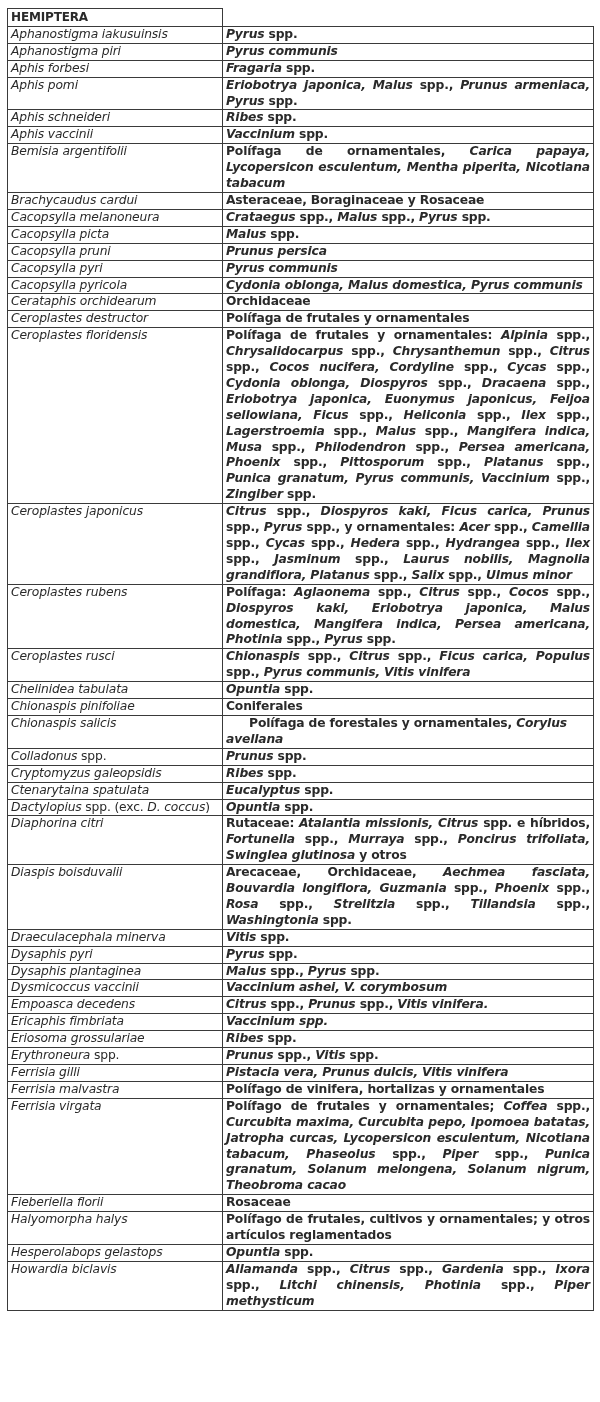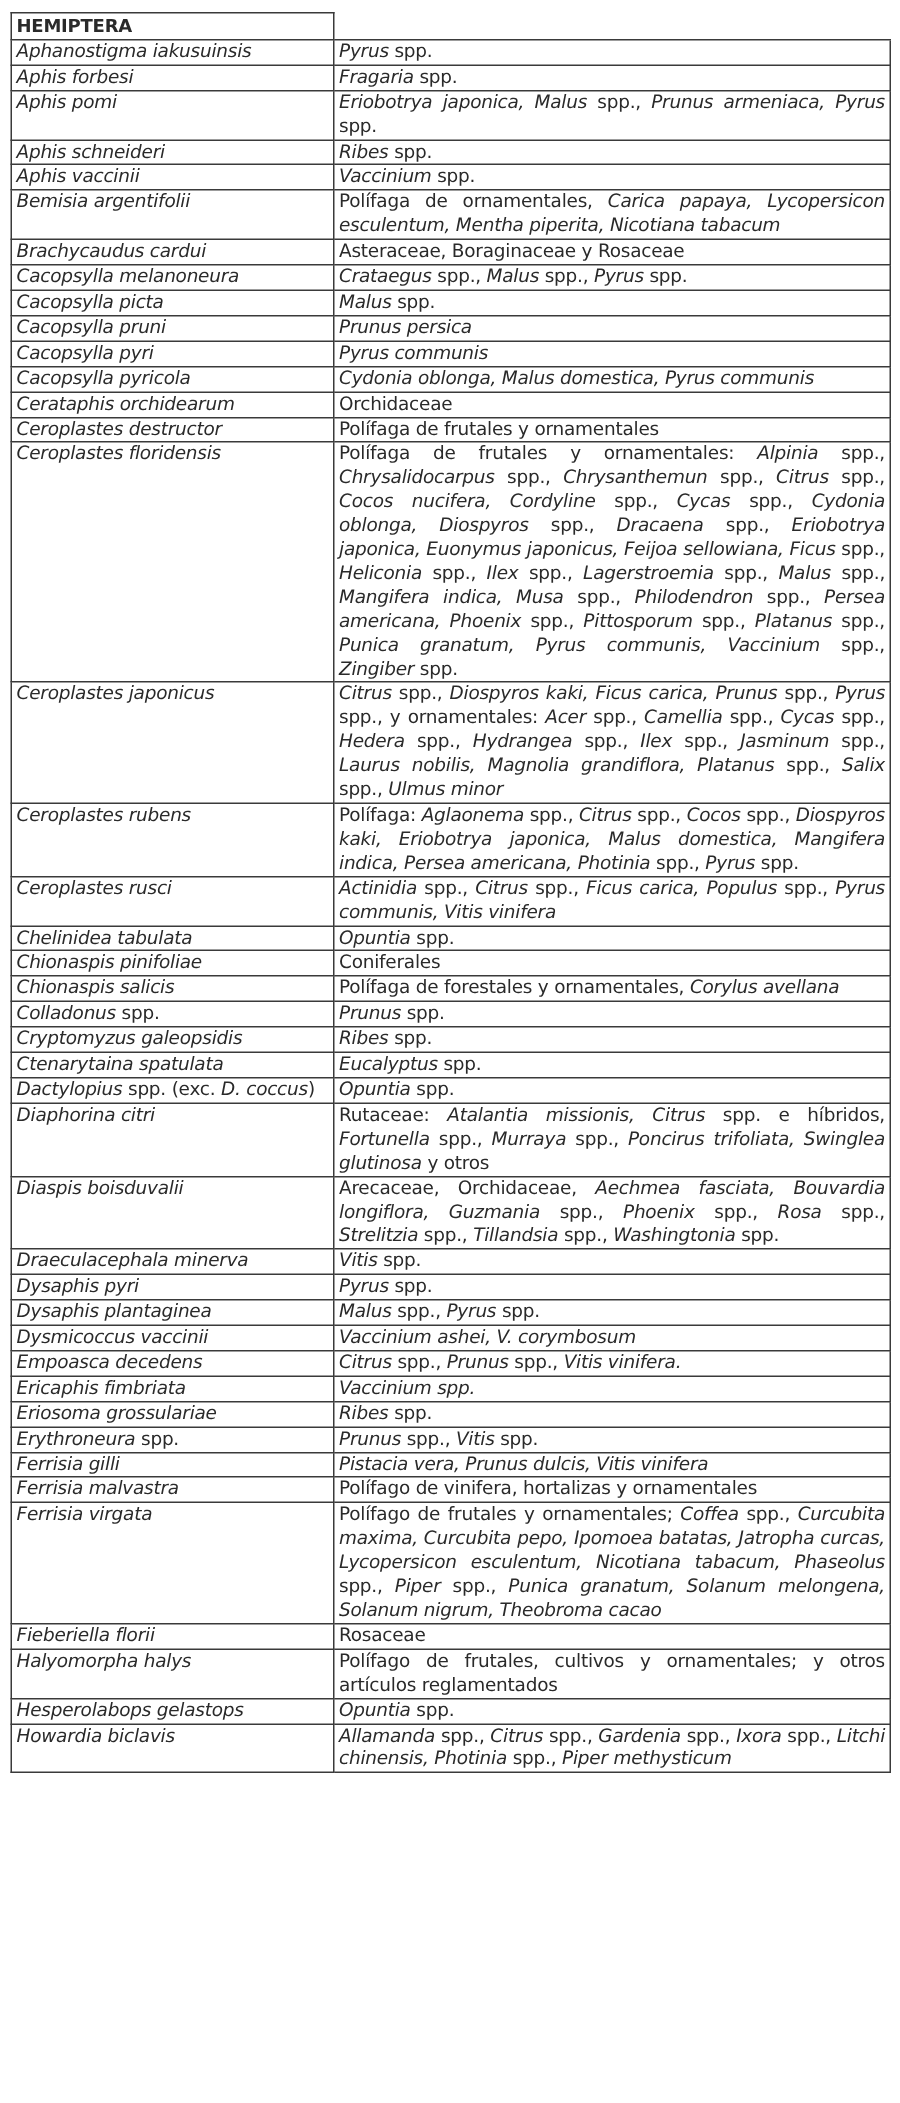--- a/index.html
+++ b/index.html
@@ -5,21 +5,21 @@
   html, body { margin:0; padding:0; background:#ffffff; }
   body { width:600px; height:1402px; position:relative; overflow:hidden;
          font-family:"DejaVu Sans", sans-serif; color:#2a2a2a; }
   .page { position:absolute; left:7px; top:8px; }
   table { border-collapse:collapse; table-layout:fixed; width:586px; }
   col.c1 { width:215px; }
   col.c2 { width:371px; }
   td { border:1.4px solid #3a3a3a; padding:0 3px 0 3px; vertical-align:top;
        font-size:12.3px; line-height:15.9px; letter-spacing:-0.15px; }
   td.pest { font-style:italic;margin-left:42px; }
-  td.host { text-align:justify; text-align-last:left; }
+  td.host { text-align:justify; text-align-last:left;font-weight:bold; }
   td.host .it { font-style:italic; }
   td.host .rm { font-style:normal; }
   tr.head td.title { font-weight:bold; font-style:normal; font-size:12px; padding-top:1px; }
   tr.head td.empty { border:none; border-bottom:1.4px solid #3a3a3a; border-left:1.4px solid #3a3a3a; }
   .rm-inline { font-style:normal; }
 </style>
 </head>
 <body>
 
 <div class="page">
@@ -31,20 +31,24 @@
     <tbody id="tbody">
       <tr class="head">
         <td class="title">HEMIPTERA</td>
         <td class="empty"></td>
       </tr>
     <tr>
           <td class="pest"><span class="">Aphanostigma iakusuinsis</span></td>
           <td class="host"><span class="it">Pyrus</span><span class="rm"> spp.</span></td>
         </tr>
         <tr>
+          <td class="pest"><span class="">Aphanostigma piri</span></td>
+          <td class="host"><span class="it">Pyrus communis</span></td>
+        </tr>
+        <tr>
           <td class="pest"><span class="">Aphis forbesi</span></td>
           <td class="host"><span class="it">Fragaria</span><span class="rm"> spp.</span></td>
         </tr>
         <tr>
           <td class="pest"><span class="">Aphis pomi</span></td>
           <td class="host"><span class="it">Eriobotrya japonica, Malus</span><span class="rm"> spp., </span><span class="it">Prunus armeniaca, Pyrus</span><span class="rm"> spp.</span></td>
         </tr>
         <tr>
           <td class="pest"><span class="">Aphis schneideri</span></td>
           <td class="host"><span class="it">Ribes</span><span class="rm"> spp.</span></td>
@@ -96,21 +100,21 @@
         <tr>
           <td class="pest"><span class="">Ceroplastes japonicus</span></td>
           <td class="host"><span class="it">Citrus</span><span class="rm"> spp., </span><span class="it">Diospyros kaki, Ficus carica, Prunus</span><span class="rm"> spp., </span><span class="it">Pyrus</span><span class="rm"> spp., y ornamentales: </span><span class="it">Acer</span><span class="rm"> spp., </span><span class="it">Camellia</span><span class="rm"> spp., </span><span class="it">Cycas</span><span class="rm"> spp., </span><span class="it">Hedera</span><span class="rm"> spp., </span><span class="it">Hydrangea</span><span class="rm"> spp., </span><span class="it">Ilex</span><span class="rm"> spp., </span><span class="it">Jasminum</span><span class="rm"> spp., </span><span class="it">Laurus nobilis, Magnolia grandiflora, Platanus</span><span class="rm"> spp., </span><span class="it">Salix</span><span class="rm"> spp., </span><span class="it">Ulmus minor</span></td>
         </tr>
         <tr>
           <td class="pest"><span class="">Ceroplastes rubens</span></td>
           <td class="host"><span class="rm">Polífaga: </span><span class="it">Aglaonema</span><span class="rm"> spp., </span><span class="it">Citrus</span><span class="rm"> spp., </span><span class="it">Cocos</span><span class="rm"> spp., </span><span class="it">Diospyros kaki, Eriobotrya japonica, Malus domestica, Mangifera indica, Persea americana, Photinia</span><span class="rm"> spp., </span><span class="it">Pyrus</span><span class="rm"> spp.</span></td>
         </tr>
         <tr>
           <td class="pest"><span class="">Ceroplastes rusci</span></td>
-          <td class="host"><span class="it">Actinidia</span><span class="rm"> spp., </span><span class="it">Citrus</span><span class="rm"> spp., </span><span class="it">Ficus carica, Populus</span><span class="rm"> spp., </span><span class="it">Pyrus communis, Vitis vinifera</span></td>
+          <td class="host"><span class="it">Chionaspis</span><span class="rm"> spp., </span><span class="it">Citrus</span><span class="rm"> spp., </span><span class="it">Ficus carica, Populus</span><span class="rm"> spp., </span><span class="it">Pyrus communis, Vitis vinifera</span></td>
         </tr>
         <tr>
           <td class="pest"><span class="">Chelinidea tabulata</span></td>
           <td class="host"><span class="it">Opuntia</span><span class="rm"> spp.</span></td>
         </tr>
         <tr>
           <td class="pest"><span class="">Chionaspis pinifoliae</span></td>
           <td class="host"><span class="rm">Coniferales</span></td>
         </tr>
         <tr>

